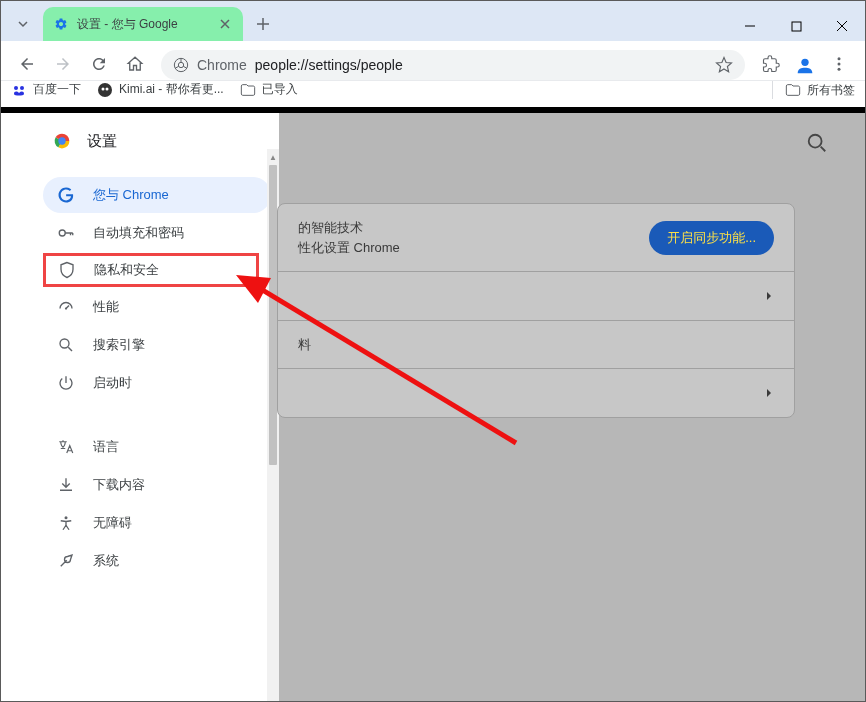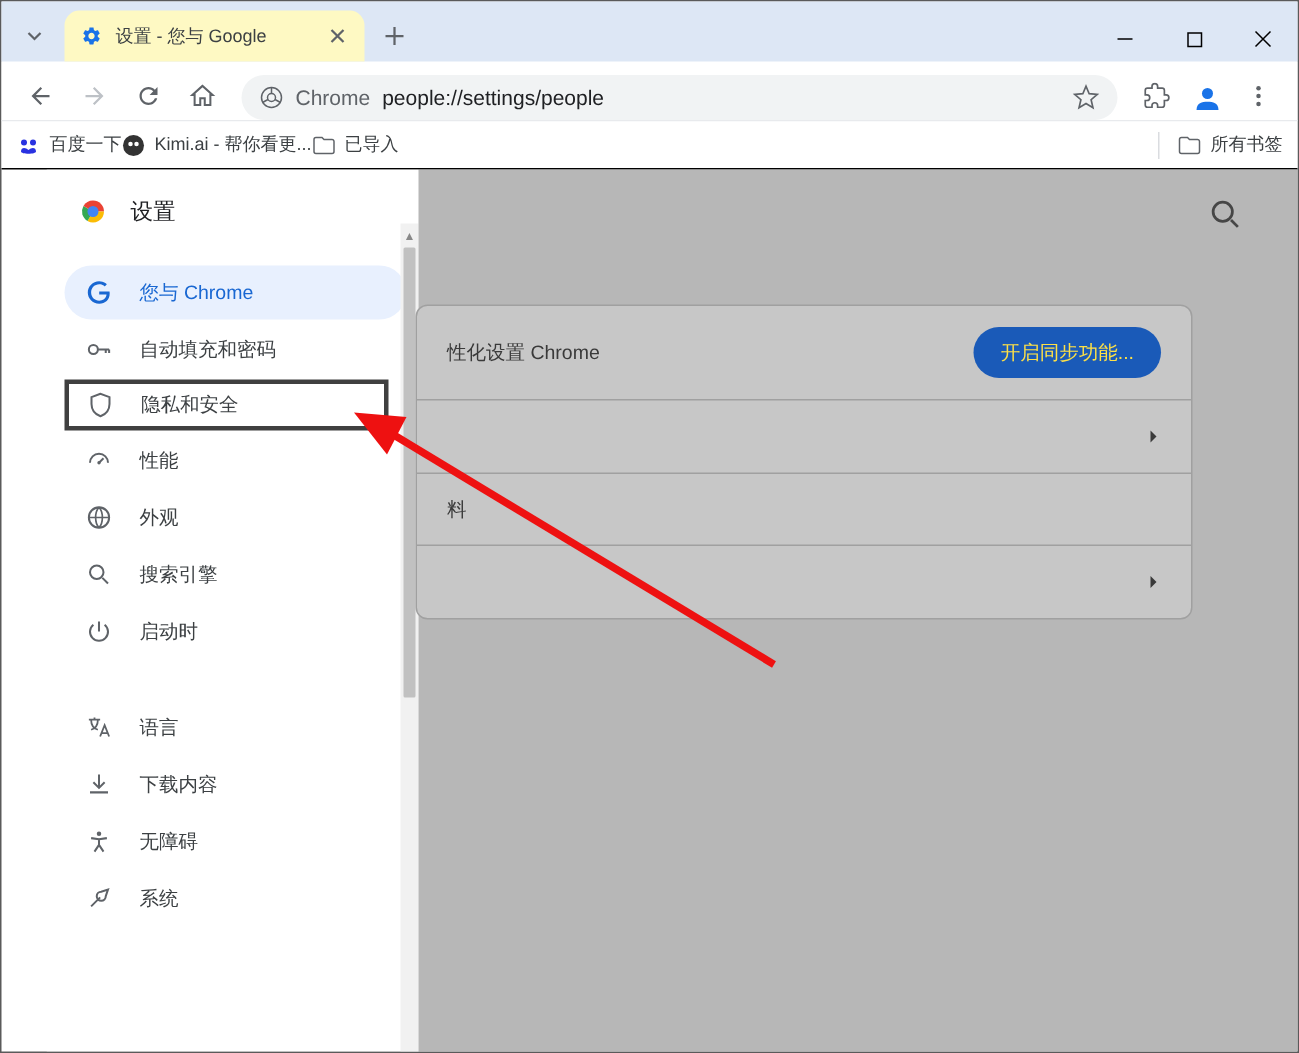--- a/index.html
+++ b/index.html
@@ -2,58 +2,58 @@
 <html><head>
   <meta charset="utf-8">
   <style>
     * { box-sizing: border-box; margin: 0; padding: 0; font-family: "Segoe UI", Arial, sans-serif; }
     body { width: 866px; height: 702px; overflow: hidden; position: relative; }
     .window { border: 1px solid #5a5a5a; width: 866px; height: 702px; display: flex; flex-direction: column; background: #fff; }
 
     .titlebar { height: 40px; background: #dde7f5; display: flex; align-items: flex-end; position: relative; padding-top: 6px; }
     .titlebar-left { display: flex; align-items: center; padding-left: 8px; flex: 1; height: 100%; }
     .dropdown-btn { width: 28px; height: 28px; display: flex; align-items: center; justify-content: center; cursor: pointer; border-radius: 4px; margin-right: 6px; }
-    .tab { background: #fef9c3; border-radius: 10px 10px 0 0; height: 34px; display: flex; align-items: center; padding: 0 10px; min-width: 200px; max-width: 240px; gap: 8px; }
+    .tab { background: #86efac; border-radius: 10px 10px 0 0; height: 34px; display: flex; align-items: center; padding: 0 10px; min-width: 200px; max-width: 240px; gap: 8px; }
     .tab-icon { width: 16px; height: 16px; display: flex; align-items: center; justify-content: center; color: #1a73e8; flex-shrink: 0; }
     .tab-title { font-size: 12px; color: #3c4043; white-space: nowrap; overflow: hidden; text-overflow: ellipsis; flex: 1; }
     .tab-close { width: 16px; height: 16px; display: flex; align-items: center; justify-content: center; color: #5f6368; cursor: pointer; border-radius: 50%; flex-shrink: 0; }
     .new-tab-btn { width: 28px; height: 28px; display: flex; align-items: center; justify-content: center; cursor: pointer; margin-left: 6px; border-radius: 4px; color: #5f6368; }
     .window-controls { display: flex; height: 100%; align-items: flex-start; padding-top: 4px; }
     .win-btn { width: 46px; height: 30px; display: flex; align-items: center; justify-content: center; cursor: pointer; }
 
     .toolbar { height: 40px; background: #fff; display: flex; align-items: flex-end; padding: 0 10px; gap: 4px; border-bottom: 1px solid #e8eaed; }
     .tb-btn { width: 32px; height: 32px; display: flex; align-items: center; justify-content: center; cursor: pointer; border-radius: 50%; color: #5f6368; }
     .tb-btn.disabled { color: #bdc1c6; }
     .omnibox { flex: 1; height: 30px; background: #f1f3f4; border-radius: 15px; display: flex; align-items: center; padding: 0 12px; gap: 8px; margin: 0 6px; }
     .omnibox-icon { width: 16px; height: 16px; display: flex; align-items: center; justify-content: center; color: #5f6368; }
     .omnibox-prefix { font-size: 14px; color: #5f6368; }
     .omnibox-url { font-size: 14px; color: #202124; }
     .star-icon { color: #5f6368; }
     .profile-btn { width: 28px; height: 28px; border-radius: 50%; display: flex; align-items: center; justify-content: center; }
 
-    .bookmarks-bar { height: 32px; background: #fff; display: flex; align-items: center; padding: 0 10px; border-bottom: 1px solid #000000; font-size: 12px; }
+    .bookmarks-bar { height: 32px; background: #fff; display: flex; align-items: flex-start; padding: 0 10px; gap: 16px; border-bottom: 6px solid #000000; font-size: 12px; }
     .bookmark-item { display: flex; align-items: center; gap: 6px; cursor: pointer; color: #3c4043; }
     .bookmark-item .bm-icon { width: 16px; height: 16px; display: flex; align-items: center; justify-content: center; }
     .bookmarks-right { margin-left: auto; display: flex; align-items: center; gap: 12px; }
     .bm-sep { width: 1px; height: 18px; background: #dadce0; }
 
     .content-area { flex: 1; display: flex; overflow: hidden; position: relative; margin-left: 30px; }
 
     .sidebar { width: 248px; background: #fff; display: flex; flex-direction: column; position: relative; }
     .sidebar-scroll { position: absolute; right: 0; top: 36px; bottom: 0; width: 12px; background: #f1f1f1; display: flex; flex-direction: column; align-items: center; padding-top: 2px; }
     .scroll-arrow { width: 12px; height: 12px; display: flex; align-items: center; justify-content: center; color: #888; font-size: 8px; }
     .scroll-thumb { width: 8px; background: #c1c1c1; border-radius: 1px; margin-top: 2px; }
     .sidebar-header { height: 56px; display: flex; align-items: center; padding: 0 20px; gap: 14px; }
     .chrome-logo { width: 22px; height: 22px; }
     .sidebar-title { font-size: 15px; color: #202124; }
     .sidebar-items { padding: 8px 8px 8px 12px; display: flex; flex-direction: column; gap: 2px; }
     .sidebar-item { height: 36px; display: flex; align-items: center; padding: 0 14px; gap: 18px; border-radius: 18px; cursor: pointer; color: #3c4043; font-size: 13px; }
     .sidebar-item.selected { background: #e8f0fe; color: #1967d2; }
     .sidebar-item .item-icon { width: 18px; height: 18px; display: flex; align-items: center; justify-content: center; flex-shrink: 0; }
-    .sidebar-item.highlighted { border: 3px solid #404040; border-radius: 0; margin: 0 12px 0 0; padding: 0 12px; height: 34px; }
+    .sidebar-item.highlighted { border: 3px solid #ef4444; border-radius: 0; margin: 0 12px 0 0; padding: 0 12px; height: 34px; }
     .section-gap { height: 24px; }
 
     .main-panel { flex: 1; background: #b7b7b7; position: relative; padding: 0 0 0 0; display: flex; flex-direction: column; }
     .main-header { height: 60px; display: flex; align-items: center; justify-content: flex-end; padding: 0 30px; }
     .search-icon-btn { width: 36px; height: 36px; display: flex; align-items: center; justify-content: center; cursor: pointer; color: #464646; }
 
     .card { background: #c7c7c7; border: 1px solid #a0a0a0; border-radius: 8px; margin-left: -2px; margin-right: 70px; overflow: hidden; }
     .card-section { padding: 14px 20px; border-bottom: 1px solid #a0a0a0; display: flex; align-items: center; }
     .card-section:last-child { border-bottom: none; }
     .card-text { flex: 1; font-size: 13px; color: #3a3a3a; line-height: 1.5; }
@@ -266,29 +266,20 @@
           <span class="item-icon">
             <svg width="18" height="18" viewBox="0 0 24 24">
                 <path d="M4 14 A8 8 0 0 1 20 14" fill="none" stroke="#5f6368" stroke-width="1.8"></path>
                 <path d="M12 14 L16 10" stroke="#5f6368" stroke-width="1.8"></path>
                 <circle cx="12" cy="14" r="1.5" fill="#5f6368"></circle>
               </svg>
           </span>
           <span>性能</span>
         </div>
 
-        <div class="sidebar-item">
-          <span class="item-icon">
-            <svg width="18" height="18" viewBox="0 0 24 24">
-                <circle cx="12" cy="12" r="9" fill="none" stroke="#5f6368" stroke-width="1.8"></circle>
-                <path d="M3 12 L21 12 M12 3 C8 7 8 17 12 21 M12 3 C16 7 16 17 12 21" fill="none" stroke="#5f6368" stroke-width="1.5"></path>
-              </svg>
-          </span>
-          <span>外观</span>
-        </div>
 
         <div class="sidebar-item">
           <span class="item-icon">
             <svg width="18" height="18" viewBox="0 0 24 24">
                 <circle cx="10" cy="10" r="6" fill="none" stroke="#5f6368" stroke-width="1.8"></circle>
                 <path d="M15 15 L20 20" stroke="#5f6368" stroke-width="1.8"></path>
               </svg>
           </span>
           <span>搜索引擎</span>
         </div>
@@ -359,20 +350,21 @@
               <path d="M16 16 L21 21" stroke="#464646" stroke-width="2"></path>
             </svg>
         </div>
       </div>
 
       <div style="height:30px"></div>
 
       <div class="card">
         <div class="card-section">
           <div class="card-text">
+            <div>的智能技术</div>
             <div>性化设置 Chrome</div>
           </div>
           <button class="sync-btn">开启同步功能...</button>
         </div>
         <div class="card-section">
           <div class="card-text">&nbsp;</div>
           <span class="chevron-right">
             <svg width="10" height="10" viewBox="0 0 10 10">
                 <path d="M3 1 L7 5 L3 9" fill="#3a3a3a"></path>
               </svg>

